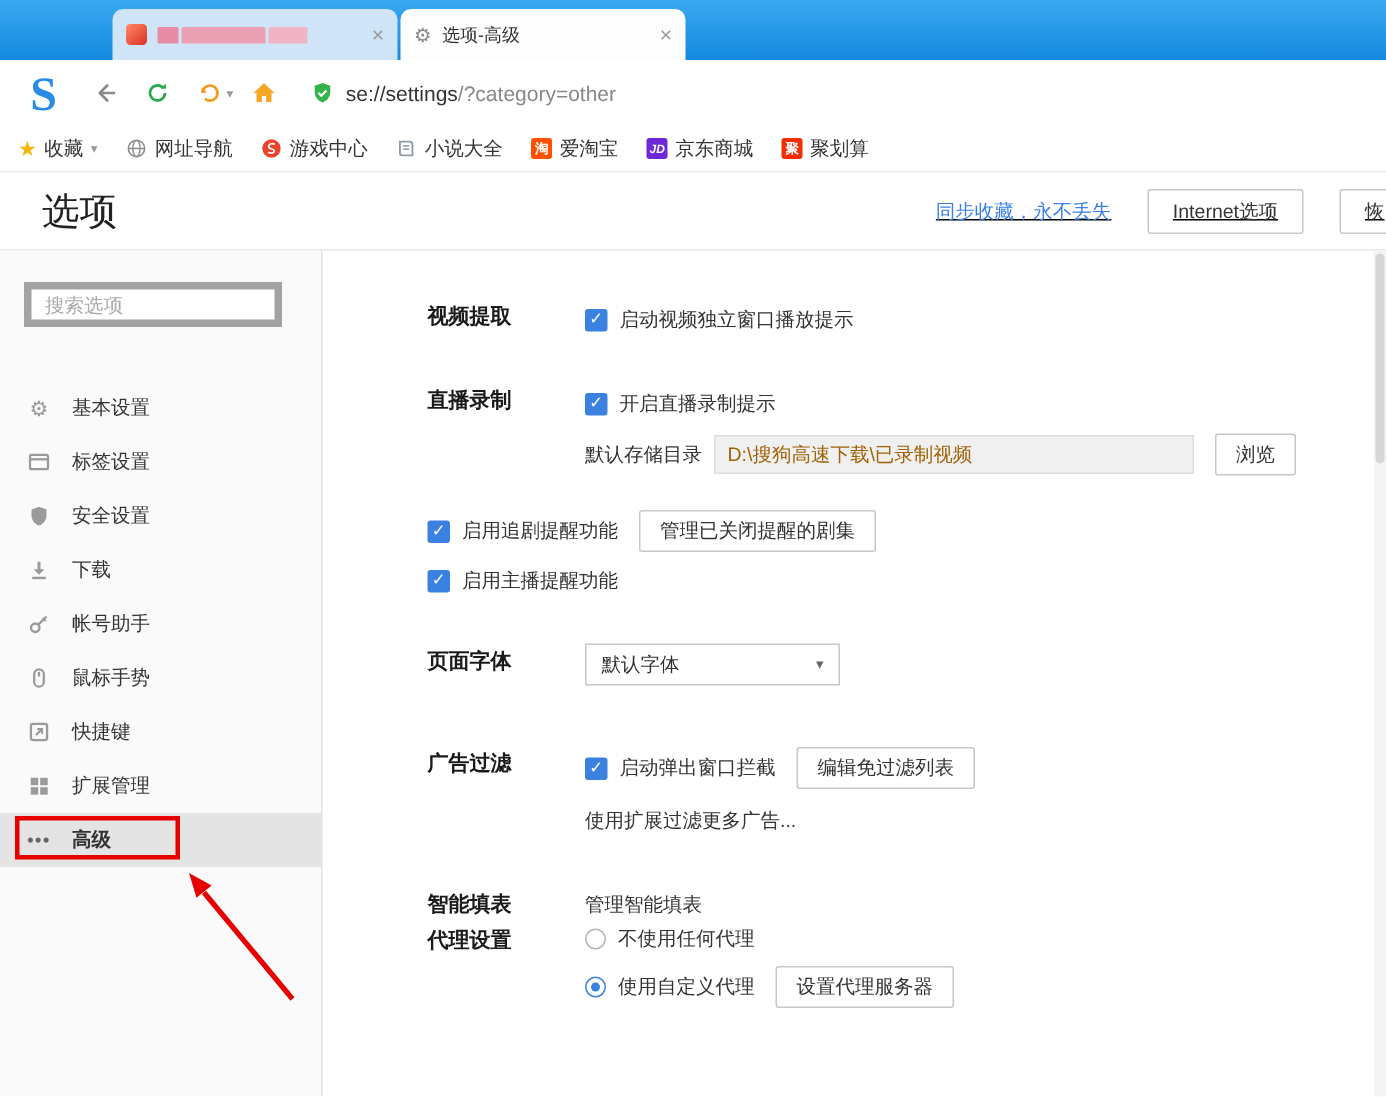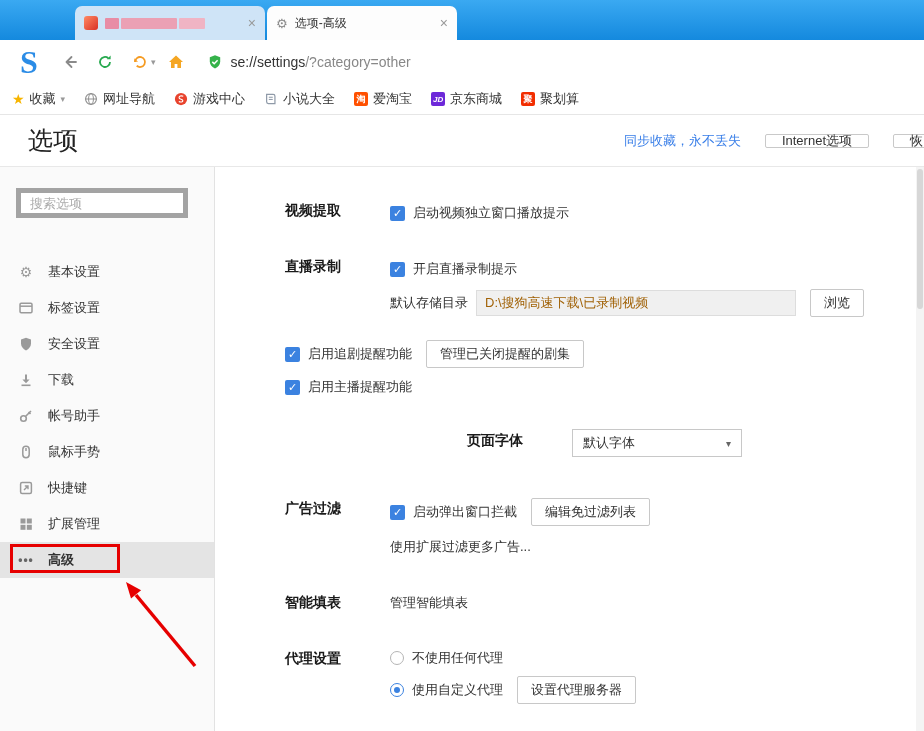--- a/index.html
+++ b/index.html
@@ -48,23 +48,23 @@
     font-weight:bold; display:flex; align-items:center; justify-content:center; flex:none; }
   .badge.tao { background:#ff5000; }
   .badge.jd  { background:#6d28d9; font-size:8px;font-style:italic; }
   .badge.ju  { background:#f22d00; }
   .gamedot { width:14px; height:14px; flex:none; }
 
   
   .page-header { height:52px; background:#fff; border-bottom:1px solid #e8e8e8;
     display:flex; align-items:center; padding-left:28px; overflow:hidden; }
   .page-title { font-size:25px; color:#222; }
-  .header-right { margin-left:auto; display:flex; align-items:center; gap:24px; }
+  .header-right { margin-left:auto; display:flex; align-items:center; gap:24px;text-decoration:underline; }
   .sync-link { font-size:13px; color:#3a7fe8; cursor:pointer; white-space:nowrap; }
-  .hbtn { height:14px; padding:0 16px; border:1px solid #c9c9c9; background:#fff;
+  .hbtn { height:30px; padding:0 16px; border:1px solid #c9c9c9; background:#fff;
     border-radius:2px; font-size:13px; color:#333; display:inline-flex; align-items:center;
     white-space:nowrap; cursor:pointer; }
   .hbtn.clipped { margin-right:-16px; }
 
   
   .content { display:flex; height:564px; }
   aside { width:215px; background:#fafafa; border-right:1px solid #e2e2e2; padding-top:21px; }
   .search { margin-left:16px; width:172px; height:30px; border:5px solid #a3a3a3; background:#fff;
     padding:0 9px; font-size:13px; color:#333; outline:none; }
   .search::placeholder { color:#aaa; }
@@ -105,25 +105,25 @@
 
   .sec-video    { margin-bottom:28px; }
   .sec-video .row { height:28px; }
   .sec-live .row1 { height:28px; }
   .sec-live .row2 { height:28px; margin-top:6px; }
   .sec-live .row3 { margin-top:12px; height:24px; }
   .sec-live { margin-bottom:22px; }
   .sec-reminder .row1 { height:30px; }
   .sec-reminder .row2 { height:28px; margin-top:4px; }
   .sec-reminder { margin-bottom:28px; }
-  .sec-font { margin-bottom:40px;justify-content:center; }
+  .sec-font { margin-bottom:40px; }
   .sec-adblock .row1 { height:30px; }
   .sec-adblock .row2 { margin-top:8px; height:24px; }
   .sec-adblock { margin-bottom:32px; }
-  .sec-autofill { margin-bottom:32px; }
+  .sec-autofill { }
   .sec-autofill .row { height:24px; }
   .sec-proxy .row1 { height:22px; }
   .sec-proxy .row2 { margin-top:6px; height:30px; }
 
   
   .vscroll { position:absolute; right:0; top:167px; width:8px; height:564px; background:#f4f4f4; }
   .vscroll .thumb { position:absolute; top:2px; left:1px; width:6px; height:140px;
     background:#d7d7d7; border-radius:3px; }
 
   

